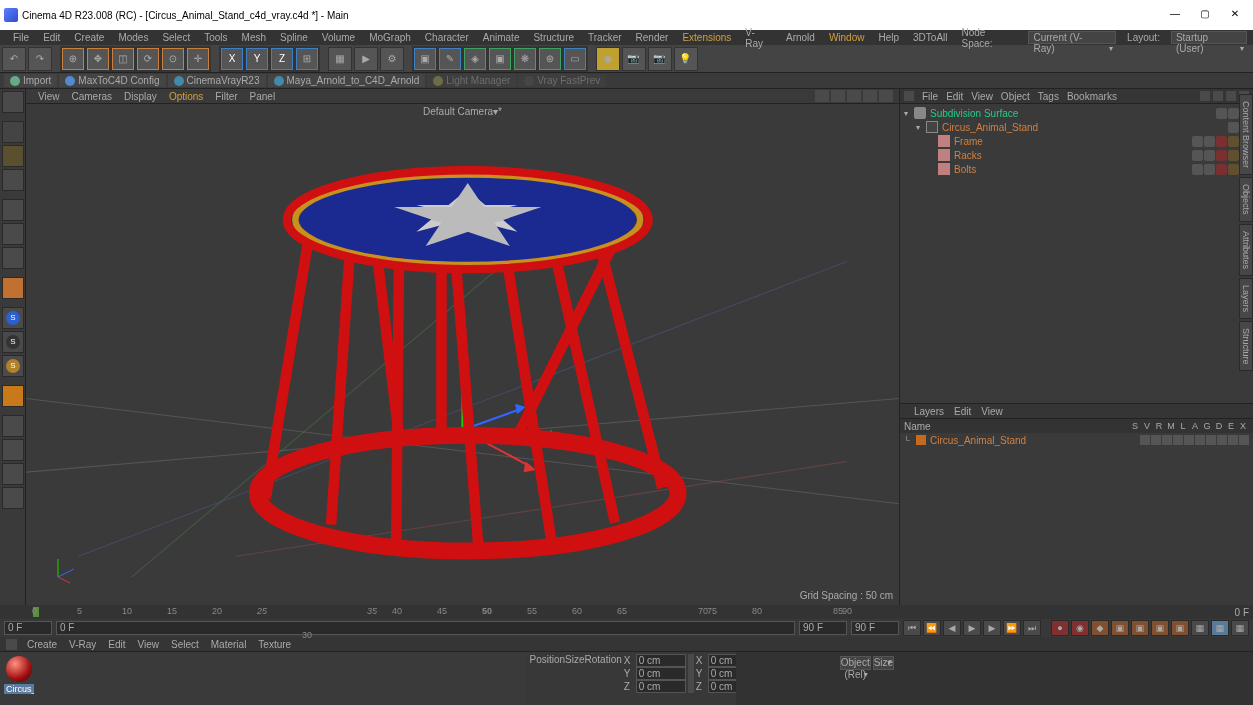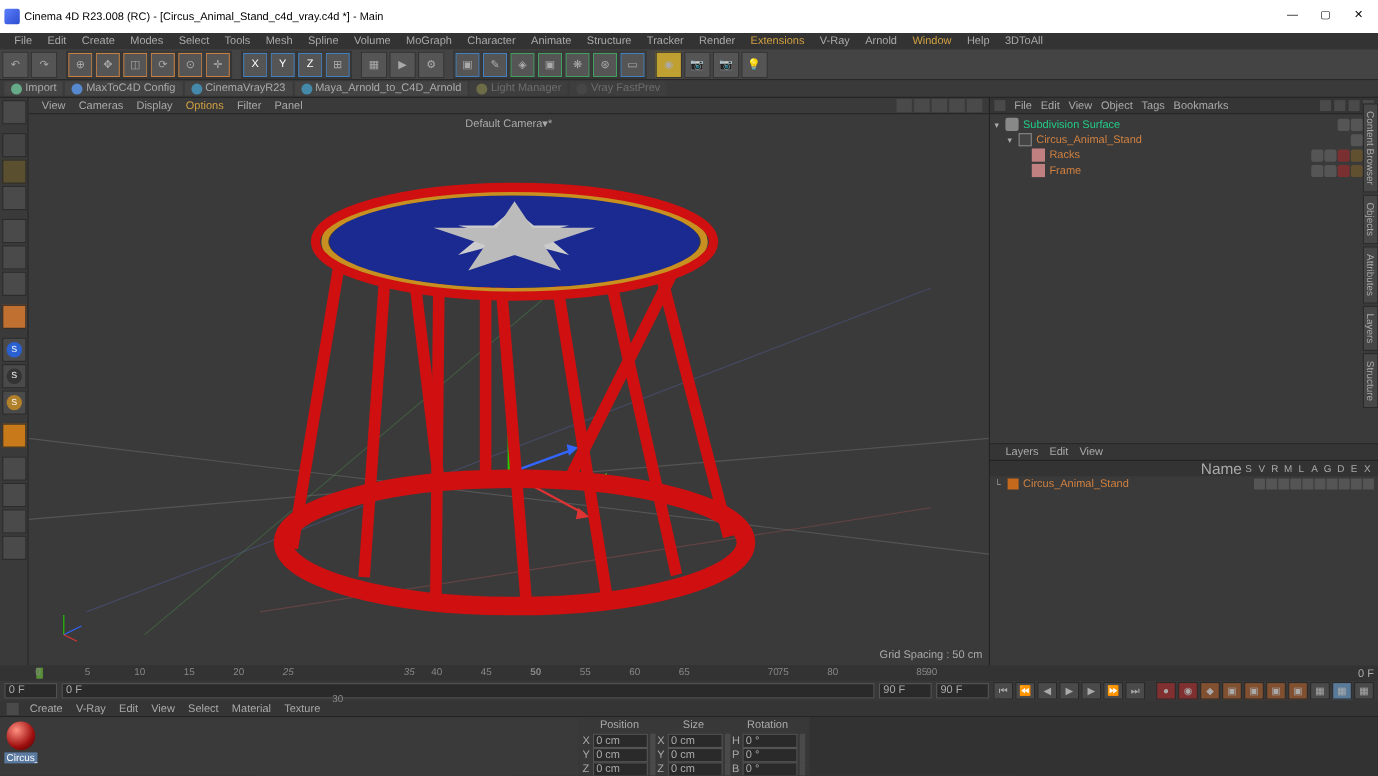--- a/index.html
+++ b/index.html
@@ -77,21 +77,21 @@
 .tree-row .dots { margin-left:auto; display:flex; gap:1px; }
 .tree-row .dots div { width:11px;height:11px;background:#555;border-radius:2px; }
 .tree-row .dots .r { background:#7a3030; }
 .tree-row .dots .c { background:#605030; }
 .indent1 { padding-left:14px; }
 .indent2 { padding-left:26px; }
 
 .layers-panel { flex:1; background:#3a3a3a; }
 .layers-head { height:15px; background:#353535; display:flex; align-items:center; padding:0 4px; gap:10px; border-bottom:1px solid #222;}
 .layer-cols { height:14px; display:flex; align-items:center; background:#333; padding:0 4px; }
-.layer-cols .name { flex:1; font-size:14px;text-align:right; }
+.layer-cols .name { flex:1; font-size:10px; }
 .layer-cols .c { width:12px; text-align:center; font-size:9px; }
 .layer-row { height:14px; display:flex; align-items:center; padding:0 4px; gap:4px; }
 .layer-row .toggle { width:8px; font-size:8px; }
 .layer-row .sw { width:10px;height:10px;background:#c56a1c; }
 .layer-row .label { font-size:10px; color:#d08040; flex:1; }
 .layer-row .flags { display:flex; gap:1px; }
 .layer-row .flags div { width:10px;height:10px;background:#555; }
 
 .side-tabs { position:absolute; right:0; top:94px; width:14px; display:flex; flex-direction:column; gap:2px; }
 .side-tab { writing-mode:vertical-rl; background:#474747; padding:6px 1px; font-size:9px; text-align:center; border:1px solid #2a2a2a; }
@@ -110,21 +110,21 @@
 .key { background:#805030; }
 
 
 .matmenu { height:15px; background:#353535; display:flex; align-items:center; padding:0 6px; gap:0; border-bottom:1px solid #222;}
 .matmenu span { padding:0 6px; font-size:10px; }
 .mat-area { height:54px; background:#3a3a3a; display:flex; }
 .mat-left { flex:1; padding:4px; display:flex; gap:6px; }
 .mat-thumb { width:30px; text-align:center; }
 .mat-thumb .ball { width:26px;height:26px;border-radius:50%;background:radial-gradient(circle at 35% 30%,#ff9080,#a01010 60%,#400000);margin:0 auto; }
 .mat-thumb .lbl { font-size:9px;background:#5a7aa0;color:#fff;margin-top:2px;padding:0 2px;overflow:hidden;white-space:nowrap; }
-.coord-panel { width:210px; background:#383838; padding:2px 4px; display:flex; flex-direction:column; gap:2px; }
+.coord-panel { width:210px; background:#383838; padding:2px 4px; display:flex; flex-direction:row; gap:2px; }
 .coord-head { display:flex; font-size:10px; }
 .coord-head div { flex:1; text-align:center; }
 .coord-row { display:flex; gap:2px; align-items:center; }
 .coord-row .lbl { width:10px; font-size:10px; }
 .coord-row input { width:50px;height:13px;background:#2a2a2a;border:1px solid #555;color:#aaa;font-size:10px;padding:0 2px; }
 .coord-row .spin { width:6px;height:13px;background:#4a4a4a; }
 .coord-bot { display:flex; gap:2px; margin-top:2px; }
 .coord-bot .sel { flex:1;height:14px;background:#444;border:1px solid #555;font-size:10px;text-align:center;line-height:12px;position:relative; }
 .coord-bot .sel:after{content:"▾";position:absolute;right:2px;font-size:8px;}
 .coord-bot .apply { width:56px;height:14px;background:#4a4a4a;text-align:center;line-height:12px;font-size:10px; }
@@ -164,20 +164,26 @@
   <span>Animate</span>
   <span>Structure</span>
   <span>Tracker</span>
   <span>Render</span>
   <span style="color:#d0a040">Extensions</span>
   <span>V-Ray</span>
   <span>Arnold</span>
   <span style="color:#d0a040">Window</span>
   <span>Help</span>
   <span>3DToAll</span>
+  <div class="right">
+    <span class="nodespace-label">Node Space:</span>
+    <div class="dropdown" style="width:90px">Current (V-Ray)</div>
+    <span class="nodespace-label">Layout:</span>
+    <div class="dropdown" style="width:78px">Startup (User)</div>
+  </div>
 </div>
 
 <div class="toolbar">
   <div class="tb-btn">↶</div>
   <div class="tb-btn">↷</div>
   <div class="tb-sep"></div>
   <div class="tb-group">
     <div class="tb-btn orange">⊕</div>
     <div class="tb-btn orange">✥</div>
     <div class="tb-btn orange">◫</div>
@@ -372,33 +378,45 @@
           <div class="ico null"></div>
           <span class="label orange">Circus_Animal_Stand</span>
           <div class="dots">
             <div></div>
             <div></div>
           </div>
         </div>
         <div class="tree-row indent2">
           <span class="toggle"></span>
           <div class="ico poly"></div>
-          <span class="label orange">Racks</span>
+          <span class="label orange">Frame</span>
           <div class="dots">
             <div></div>
             <div></div>
             <div class="r"></div>
             <div class="c"></div>
             <div></div>
           </div>
         </div>
         <div class="tree-row indent2">
           <span class="toggle"></span>
           <div class="ico poly"></div>
-          <span class="label orange">Frame</span>
+          <span class="label orange">Racks</span>
+          <div class="dots">
+            <div></div>
+            <div></div>
+            <div class="r"></div>
+            <div class="c"></div>
+            <div></div>
+          </div>
+        </div>
+        <div class="tree-row indent2">
+          <span class="toggle"></span>
+          <div class="ico poly"></div>
+          <span class="label orange">Bolts</span>
           <div class="dots">
             <div></div>
             <div></div>
             <div class="r"></div>
             <div class="c"></div>
             <div></div>
           </div>
         </div>
       </div>
     <div class="layers-head">

